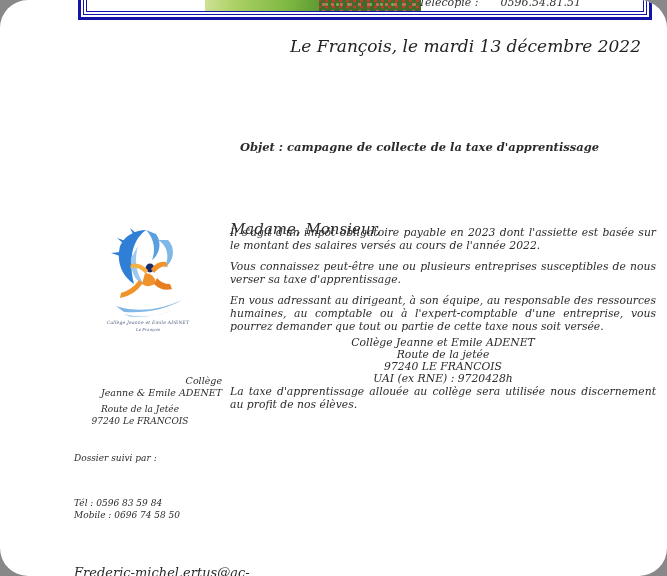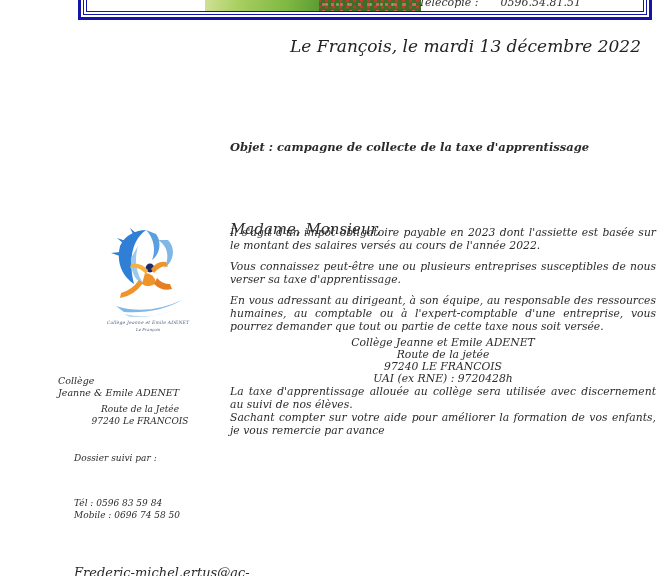--- a/index.html
+++ b/index.html
@@ -1,19 +1,19 @@
 <!DOCTYPE html>
 <html><head>
 <meta charset="utf-8">
 <style>
   * { margin:0; padding:0; box-sizing:border-box; }
   body { background:#888; font-family:"DejaVu Serif", serif; }
   .page {
     position:relative; width:667px; height:576px; margin:0 auto;
-    background:#ffffff; overflow:hidden; font-style:italic; color:#2b2b2b;
+    background:#ffffff; overflow:hidden; font-style:italic; color:#2b2b2b;border-radius:28px;
   }
   
   .header-frame {
     position:absolute; left:78px; top:-60px; width:574px; height:80px;
     border:3px solid #1414a8; padding:2px; background:#fff;
   }
   .frame-mid { width:100%; height:100%; border:1px solid #1414a8; padding:2px; }
   .frame-inner { position:relative; width:100%; height:100%; border:1px solid #1414a8; overflow:hidden; }
   .header-photo {
     position:absolute; left:118px; bottom:0; width:216px; height:52px;
@@ -36,29 +36,29 @@
   .fax-line .fax-number { margin-left:22px; }
   
   .date-line { position:absolute; top:36px; right:26px; font-size:17px; color:#222; }
   
   .logo { position:absolute; left:94px; top:226px; width:108px; height:120px; }
   .logo svg { width:100%; height:100%; }
   .logo-captions { position:absolute; left:0; bottom:14px; width:100%; text-align:center; color:#4a5a7a; }
   .logo-cap1 { font-size:4.5px; letter-spacing:.2px; }
   .logo-cap2 { font-size:4px; margin-top:2px; }
   .sb { position:absolute; font-size:9.5px; line-height:12px; color:#2b2b2b; }
-  .sb-college  { left:58px; top:375px; width:164px; text-align:left; }
+  .sb-college  { left:58px; top:375px; width:164px; text-align:right; }
   .sb-address  { left:58px; top:403px; width:164px; text-align:center; font-size:9px; }
   .sb-dossier  { left:74px; top:452px; font-size:9px; }
   .sb-contact  { left:74px; top:468px; font-size:9px; }
   .sb-phone    { left:74px; top:497px; font-size:9px; }
   .sb-email    { left:74px; top:527px; font-size:13px;margin-top:40px; }
   
   .main { position:absolute; left:230px; top:0; width:426px; }
-  .subject { position:absolute; top:140px; left:0; font-size:11.5px; font-weight:bold;text-align:right; }
+  .subject { position:absolute; top:140px; left:10px; font-size:11.5px; font-weight:bold;text-align:right; }
   .salutation { position:absolute; top:220px; left:0; font-size:15px;text-align:center; }
   .body-flow { position:absolute; top:226px; left:0; width:426px; font-size:10.8px; line-height:13px; text-align:justify; }
   .body-flow p { margin:0; }
   .body-flow p.gap { margin-top:8px; }
   .college-block { margin-top:4px; text-align:center; line-height:12px; }
   .college-block div { text-align:center; }
   .closing { margin-top:6px; }
 </style>
 </head>
 <body>
@@ -129,18 +129,17 @@
     <div class="body-flow">
       <p>Il s'agit d'un impôt obligatoire payable en 2023 dont l'assiette est basée sur le montant des salaires versés au cours de l'année 2022.</p>
       <p class="gap">Vous connaissez peut-être une ou plusieurs entreprises susceptibles de nous verser sa taxe d'apprentissage.</p>
       <p class="gap">En vous adressant au dirigeant, à son équipe, au responsable des ressources humaines, au comptable ou à l'expert-comptable d'une entreprise, vous pourrez demander que tout ou partie de cette taxe nous soit versée.</p>
       <div class="college-block">
         <div>Collège Jeanne et Emile ADENET</div>
         <div>Route de la jetée</div>
         <div>97240 LE FRANCOIS</div>
         <div>UAI (ex RNE) : 9720428h</div>
       </div>
-      <p class="closing">La taxe d'apprentissage allouée au collège sera utilisée avec discernement au suivi de nos élèves.</p>
-      <p>Sachant compter sur votre aide pour améliorer la formation de vos enfants, je vous remercie par avance</p>
+      <p class="closing">La taxe d'apprentissage allouée au collège sera utilisée nous discernement au profit de nos élèves.</p>
     </div>
   </div>
 
 </div>
 
 </body></html>

